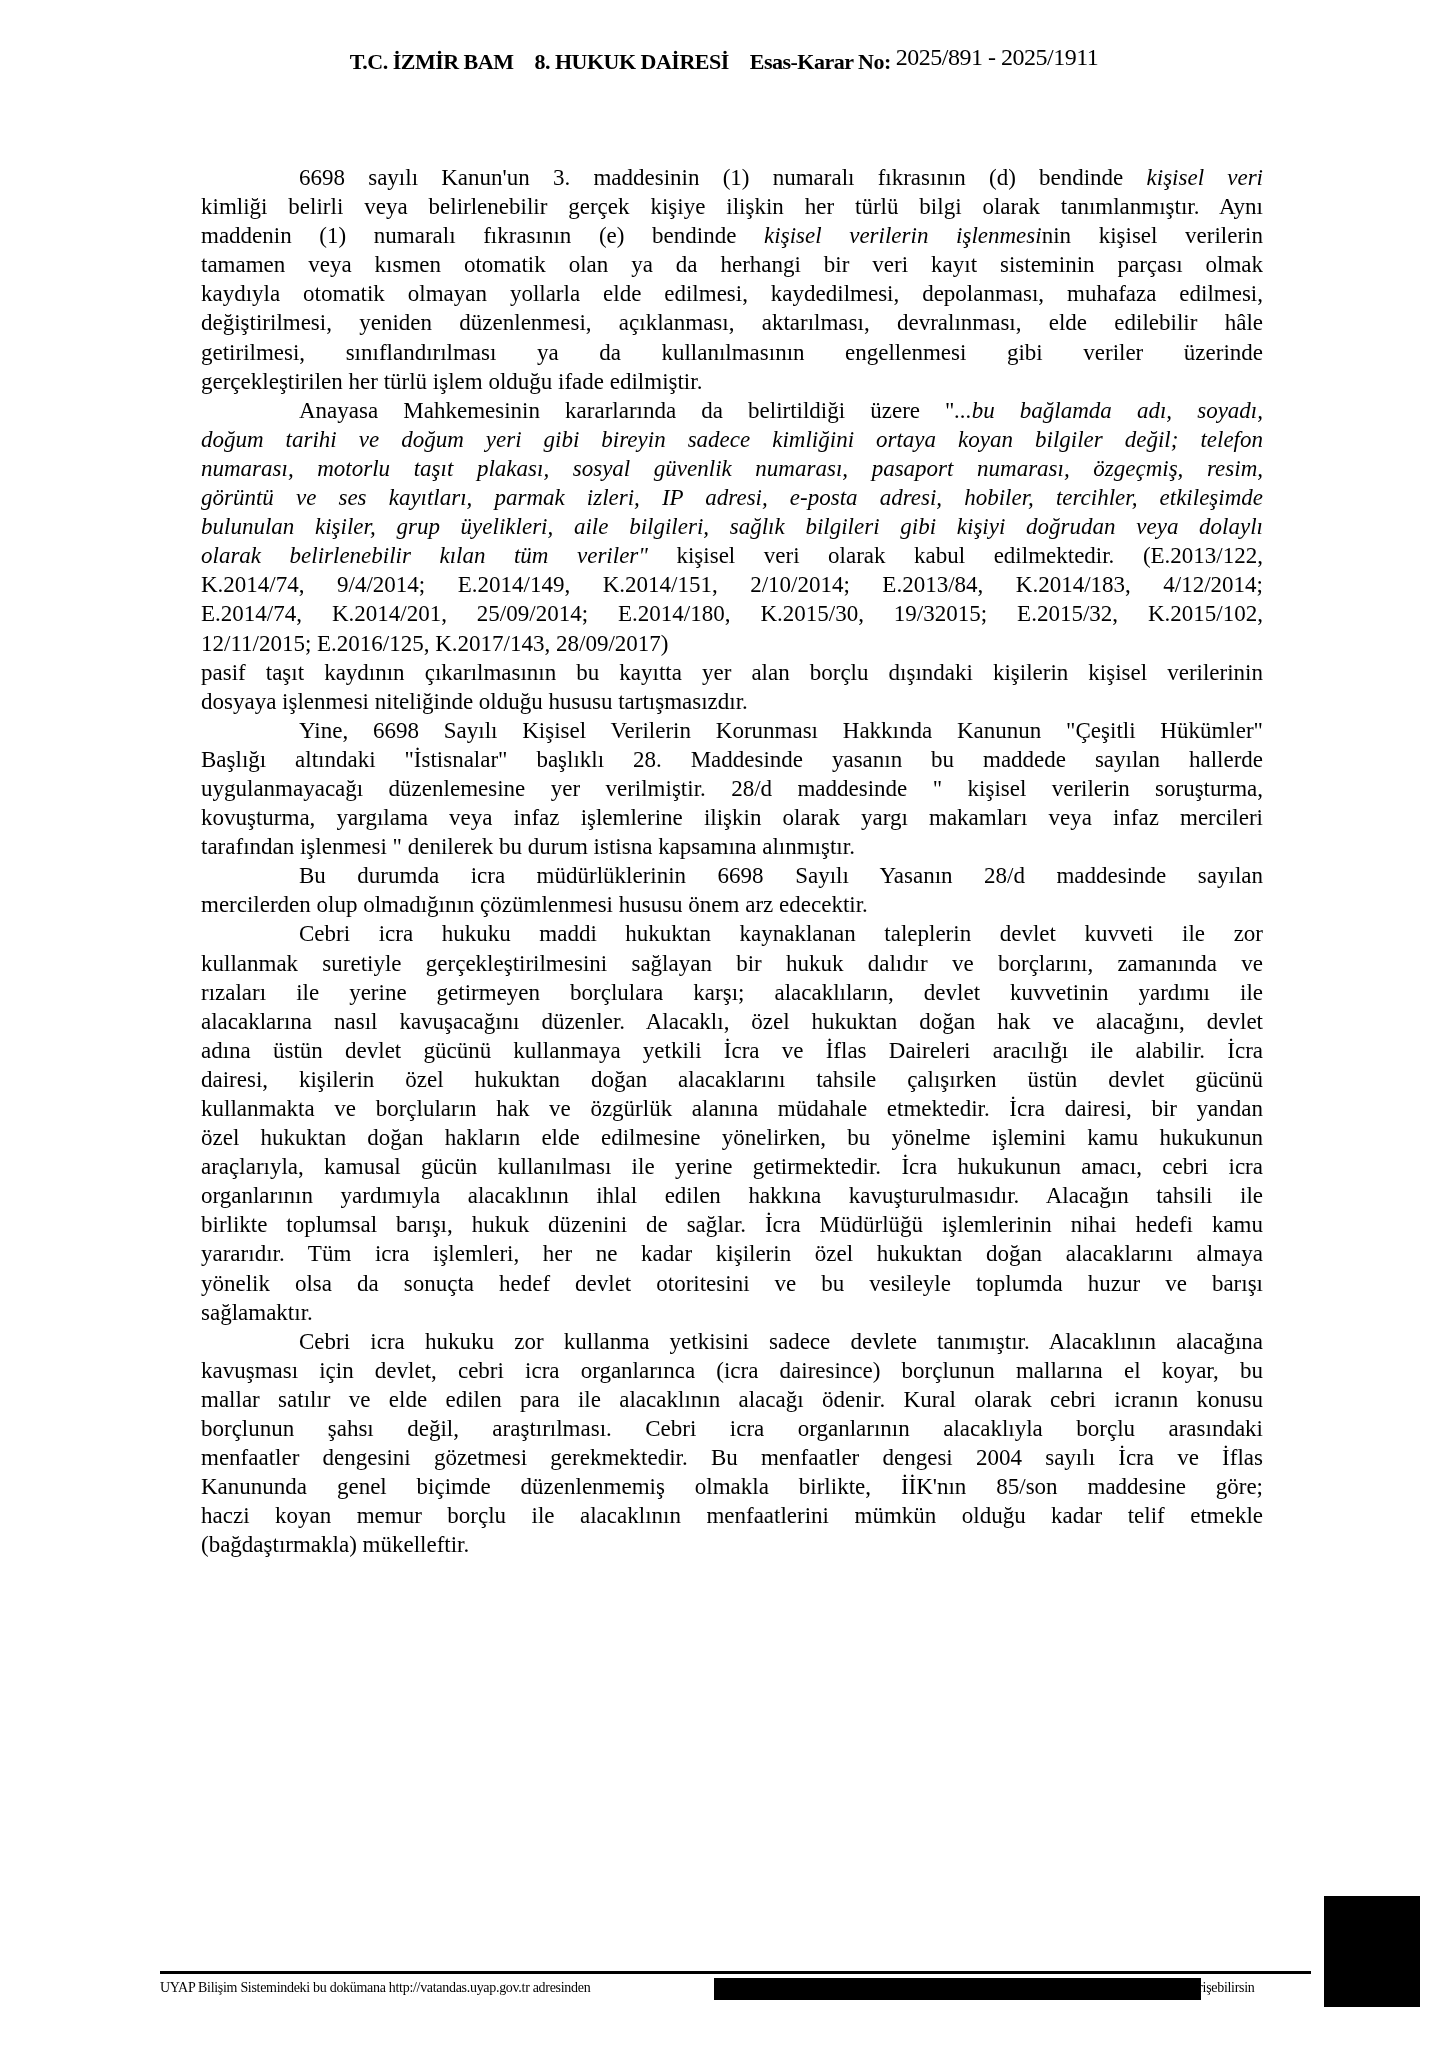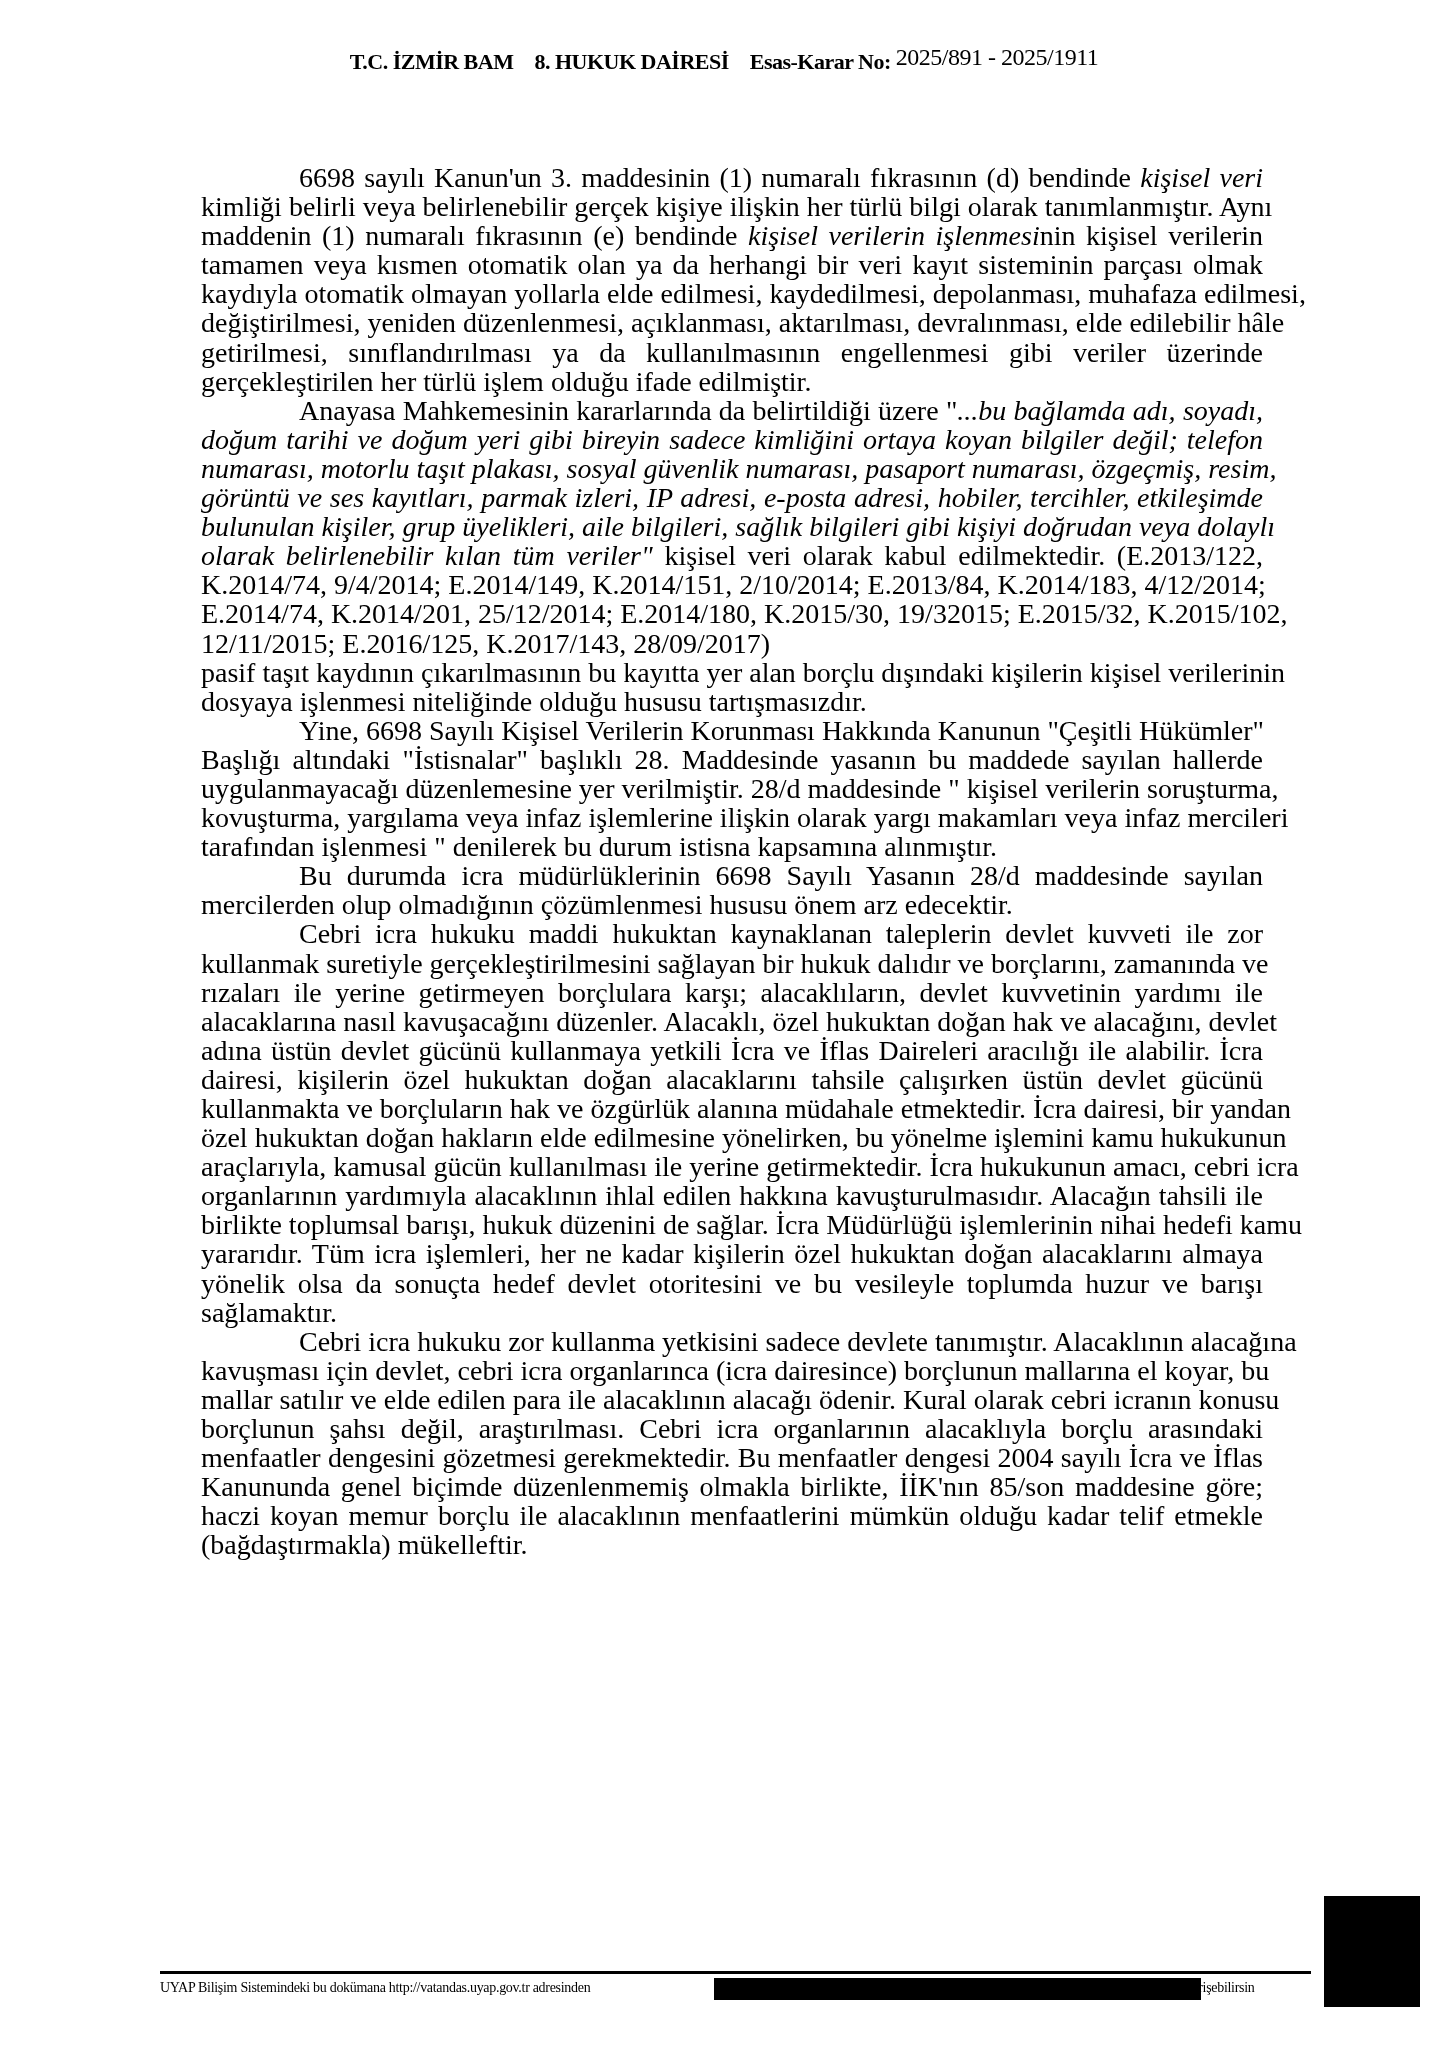--- a/index.html
+++ b/index.html
@@ -7,21 +7,21 @@
   .page { position: absolute; left: 0; top: 0; width: 1168px; height: 2048px; background: #fff; }
   .header {
     position: absolute; top: 48px; left: 0; width: 1448px; text-align: center;
     font-family: "Liberation Serif", serif; font-size: 22px; font-weight: bold;
     letter-spacing: -0.5px; white-space: nowrap;
   }
   .header .nums { font-weight: normal; font-size: 24px; position: relative; top: -4px; }
   .header .gap { display: inline-block; width: 16px; }
   .body {
     position: absolute; left: 201px; top: 163px; width: 1062px;
-    font-family: "Liberation Serif", serif; font-size: 28px;
+    font-family: "Liberation Serif", serif; font-size: 23px;
   }
   .line {
     height: 29.1px; line-height: 29.1px; white-space: nowrap; overflow: visible;
     text-align: justify; text-align-last: justify;
   }
   .line.last { text-align: right; text-align-last: left; }
   .line.indent { padding-left: 98px; }
   .line i { font-style: italic; }
   .footer-rule {
     position: absolute; left: 160px; top: 1971px; width: 1151px; height: 3px; background: #000;
@@ -60,21 +60,21 @@
       <div class="line"><span>değiştirilmesi, yeniden düzenlenmesi, açıklanması, aktarılması, devralınması, elde edilebilir hâle</span></div>
       <div class="line"><span>getirilmesi, sınıflandırılması ya da kullanılmasının engellenmesi gibi veriler üzerinde</span></div>
       <div class="line last"><span>gerçekleştirilen her türlü işlem olduğu ifade edilmiştir.</span></div>
       <div class="line indent"><span>Anayasa Mahkemesinin kararlarında da belirtildiği üzere "</span><i>...bu bağlamda adı, soyadı,</i></div>
       <div class="line"><i>doğum tarihi ve doğum yeri gibi bireyin sadece kimliğini ortaya koyan bilgiler değil; telefon</i></div>
       <div class="line"><i>numarası, motorlu taşıt plakası, sosyal güvenlik numarası, pasaport numarası, özgeçmiş, resim,</i></div>
       <div class="line"><i>görüntü ve ses kayıtları, parmak izleri, IP adresi, e-posta adresi, hobiler, tercihler, etkileşimde</i></div>
       <div class="line"><i>bulunulan kişiler, grup üyelikleri, aile bilgileri, sağlık bilgileri gibi kişiyi doğrudan veya dolaylı</i></div>
       <div class="line"><i>olarak belirlenebilir kılan tüm veriler"</i><span> kişisel veri olarak kabul edilmektedir. (E.2013/122,</span></div>
       <div class="line"><span>K.2014/74, 9/4/2014; E.2014/149, K.2014/151, 2/10/2014; E.2013/84, K.2014/183, 4/12/2014;</span></div>
-      <div class="line"><span>E.2014/74, K.2014/201, 25/12/2014; E.2014/180, K.2015/30, 19/32015; E.2015/32, K.2015/102,</span></div>
+      <div class="line"><span>E.2014/74, K.2014/201, 25/09/2014; E.2014/180, K.2015/30, 19/32015; E.2015/32, K.2015/102,</span></div>
       <div class="line last"><span>12/11/2015; E.2016/125, K.2017/143, 28/09/2017)</span></div>
       <div class="line"><span>pasif taşıt kaydının çıkarılmasının bu kayıtta yer alan borçlu dışındaki kişilerin kişisel verilerinin</span></div>
       <div class="line last"><span>dosyaya işlenmesi niteliğinde olduğu hususu tartışmasızdır.</span></div>
       <div class="line indent"><span>Yine, 6698 Sayılı Kişisel Verilerin Korunması Hakkında Kanunun "Çeşitli Hükümler"</span></div>
       <div class="line"><span>Başlığı altındaki "İstisnalar" başlıklı 28. Maddesinde yasanın bu maddede sayılan hallerde</span></div>
       <div class="line"><span>uygulanmayacağı düzenlemesine yer verilmiştir. 28/d maddesinde " kişisel verilerin soruşturma,</span></div>
       <div class="line"><span>kovuşturma, yargılama veya infaz işlemlerine ilişkin olarak yargı makamları veya infaz mercileri</span></div>
       <div class="line last"><span>tarafından işlenmesi " denilerek bu durum istisna kapsamına alınmıştır.</span></div>
       <div class="line indent"><span>Bu durumda icra müdürlüklerinin 6698 Sayılı Yasanın 28/d maddesinde sayılan</span></div>
       <div class="line last"><span>mercilerden olup olmadığının çözümlenmesi hususu önem arz edecektir.</span></div>

